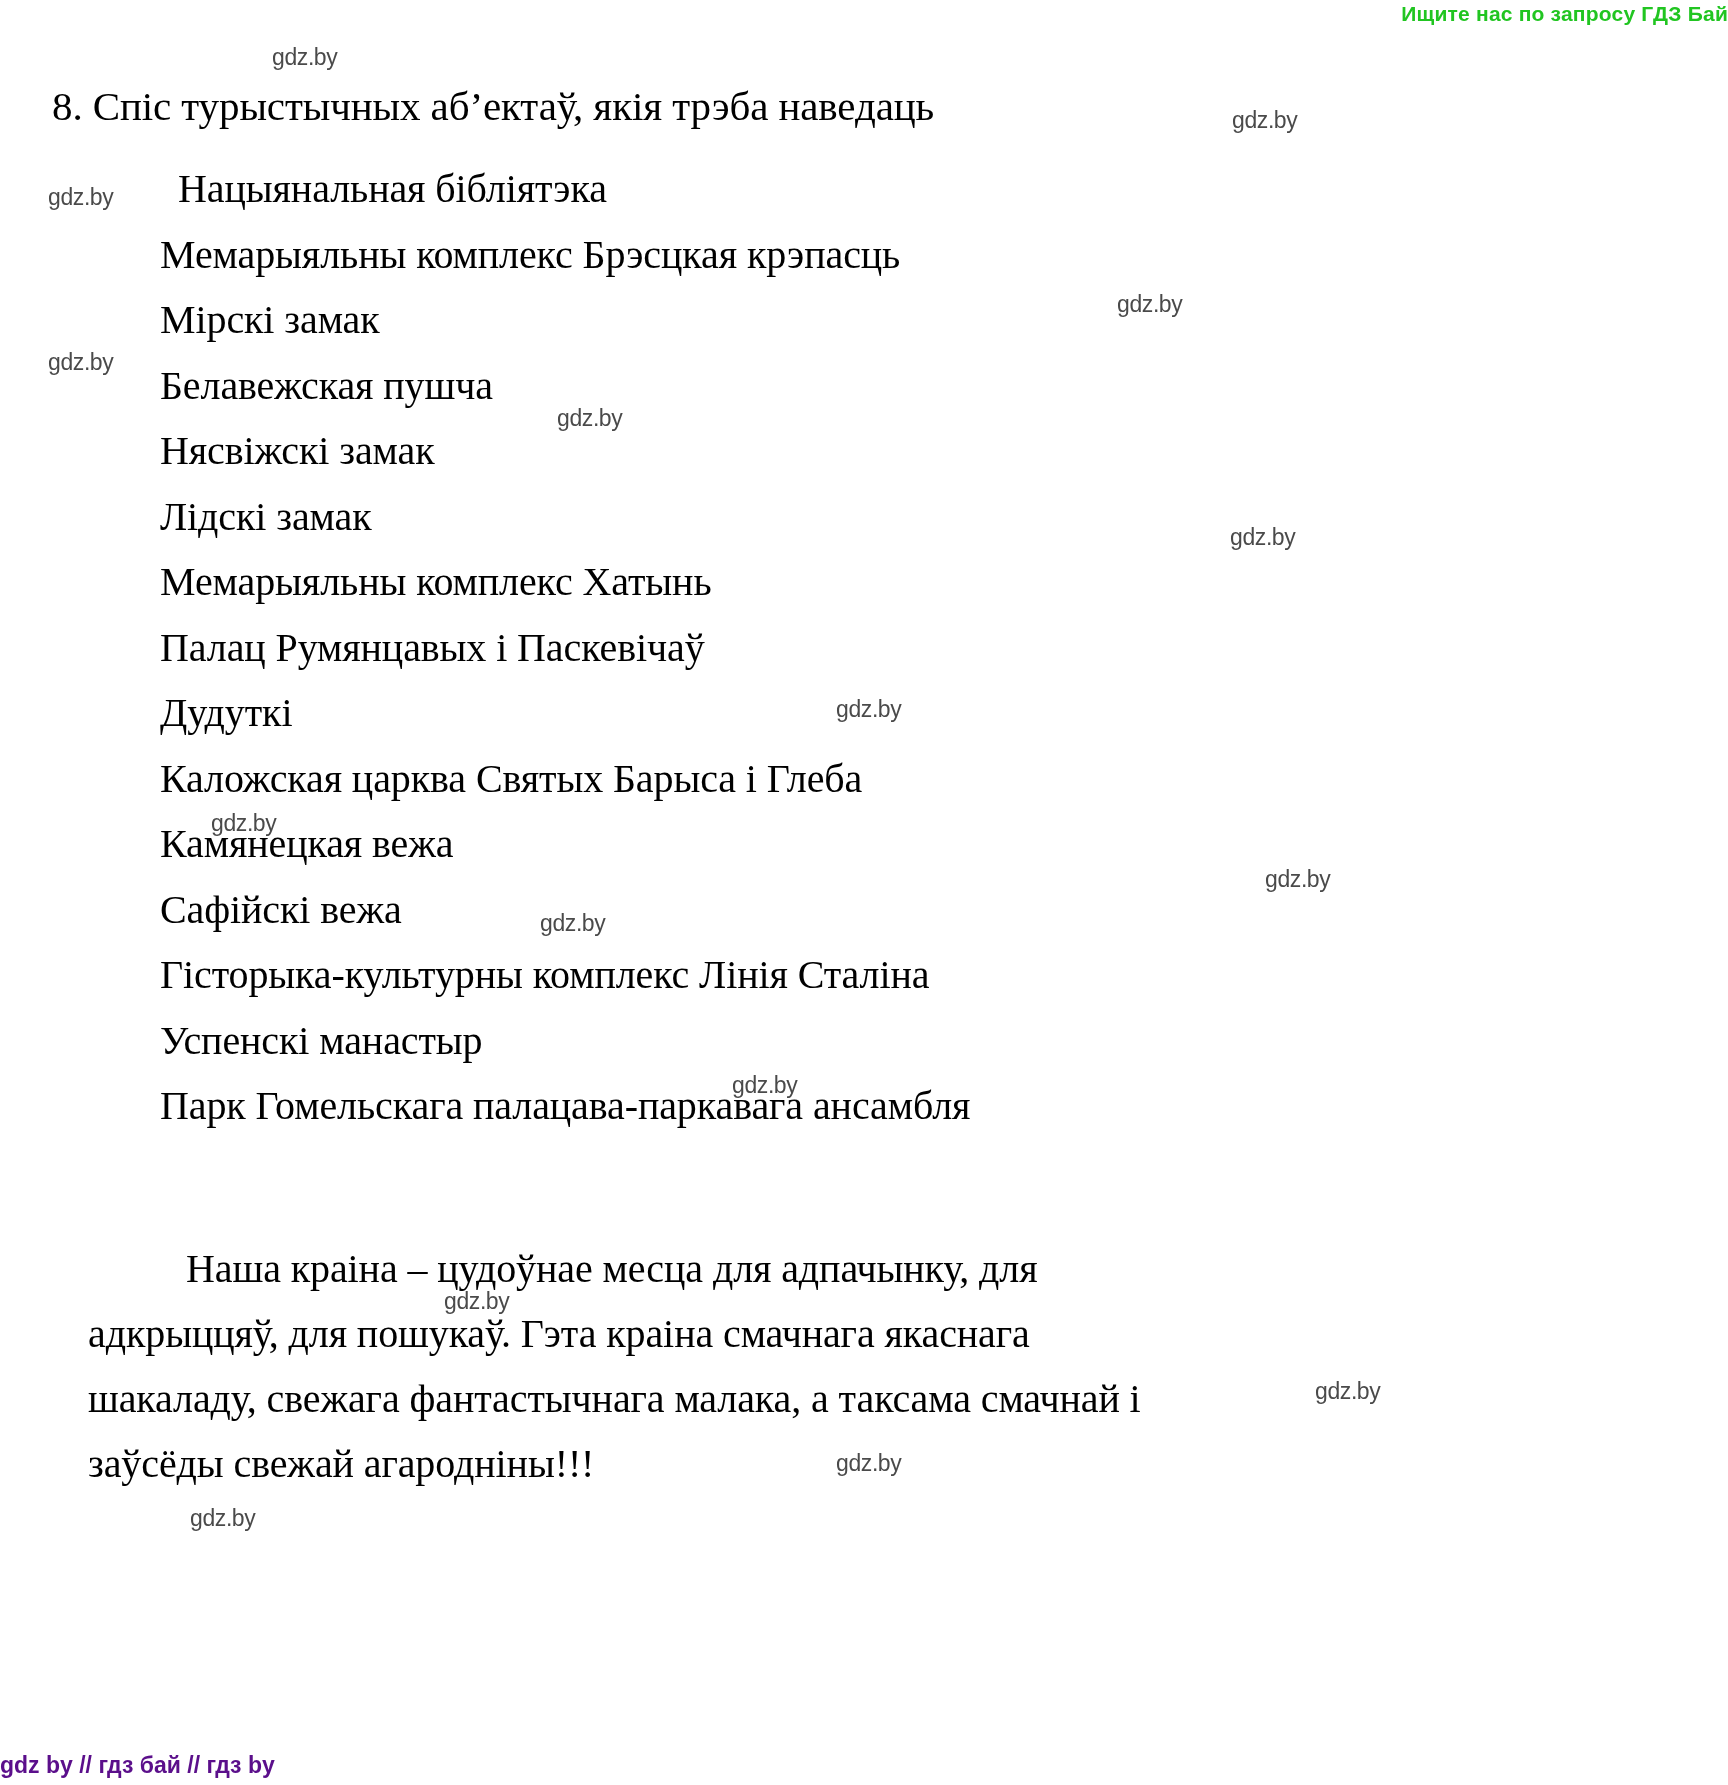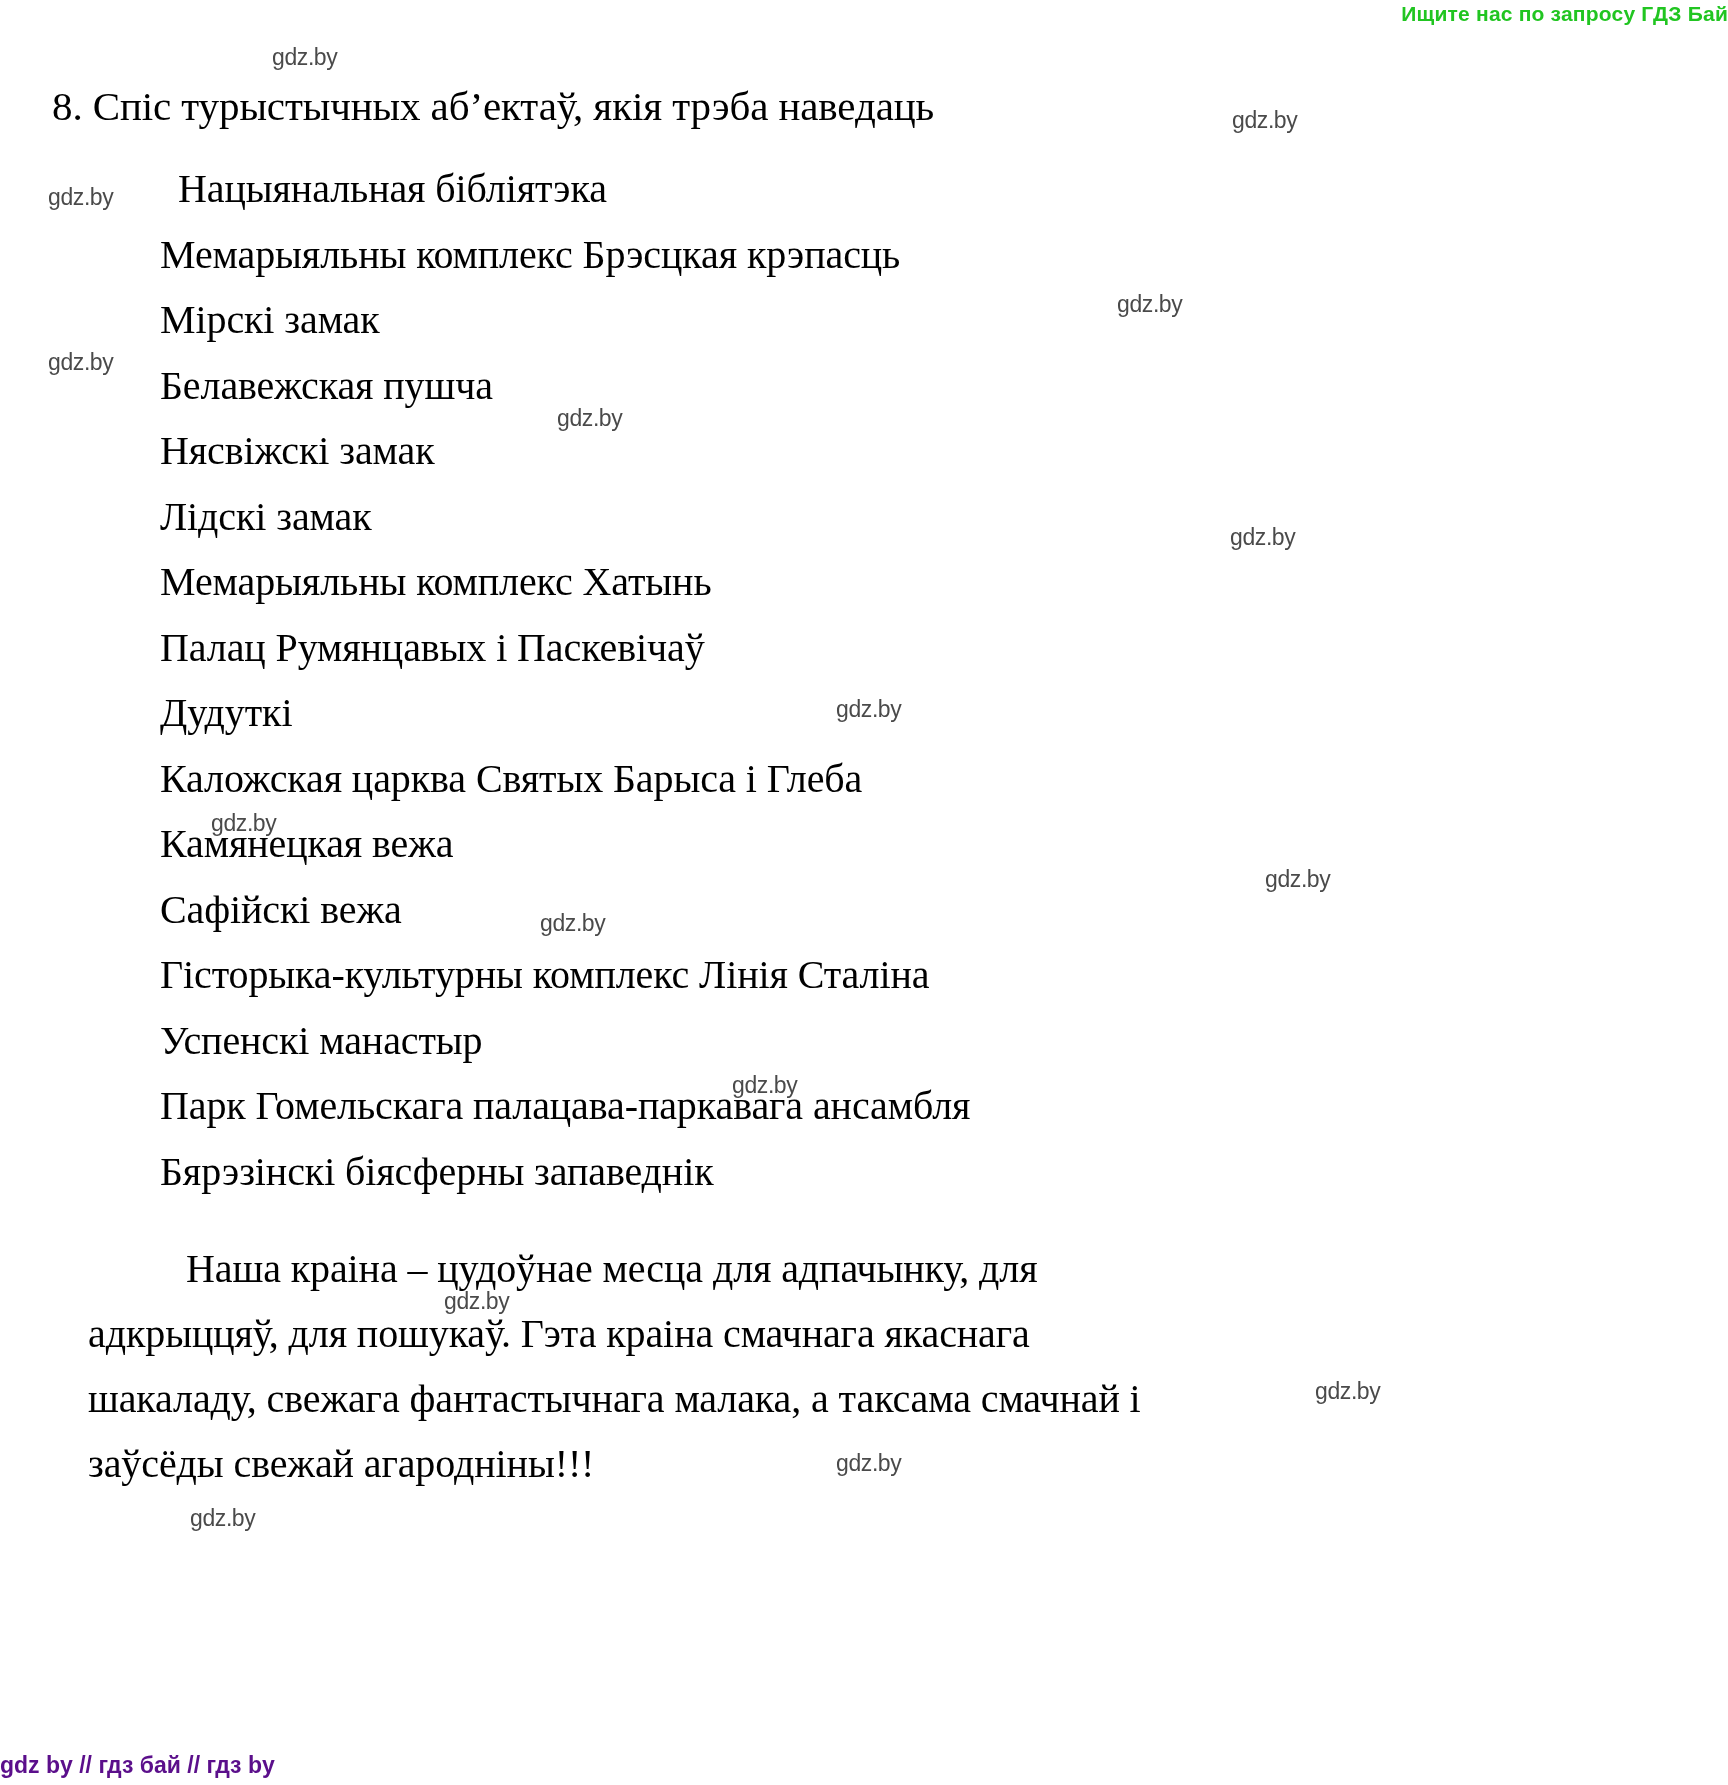--- a/index.html
+++ b/index.html
@@ -124,21 +124,20 @@
     <div class="list-item">Лідскі замак</div>
     <div class="list-item">Мемарыяльны комплекс Хатынь</div>
     <div class="list-item">Палац Румянцавых і Паскевічаў</div>
     <div class="list-item">Дудуткі</div>
     <div class="list-item">Каложская царква Святых Барыса і Глеба</div>
     <div class="list-item">Камянецкая вежа</div>
     <div class="list-item">Сафійскі вежа</div>
     <div class="list-item">Гісторыка-культурны комплекс Лінія Сталіна</div>
     <div class="list-item">Успенскі манастыр</div>
     <div class="list-item">Парк Гомельскага палацава-паркавага  ансамбля</div>
-    <div class="list-item">Бярэзінскі біясферны запаведнік</div>
   </div>
 
   <div class="para">
     <div class="para-line first">Наша краіна – цудоўнае месца для адпачынку, для</div>
     <div class="para-line">адкрыццяў, для пошукаў. Гэта краіна смачнага якаснага</div>
     <div class="para-line">шакаладу, свежага фантастычнага малака, а таксама смачнай і</div>
     <div class="para-line">заўсёды свежай агародніны!!!</div>
   </div>
 
 </div>

